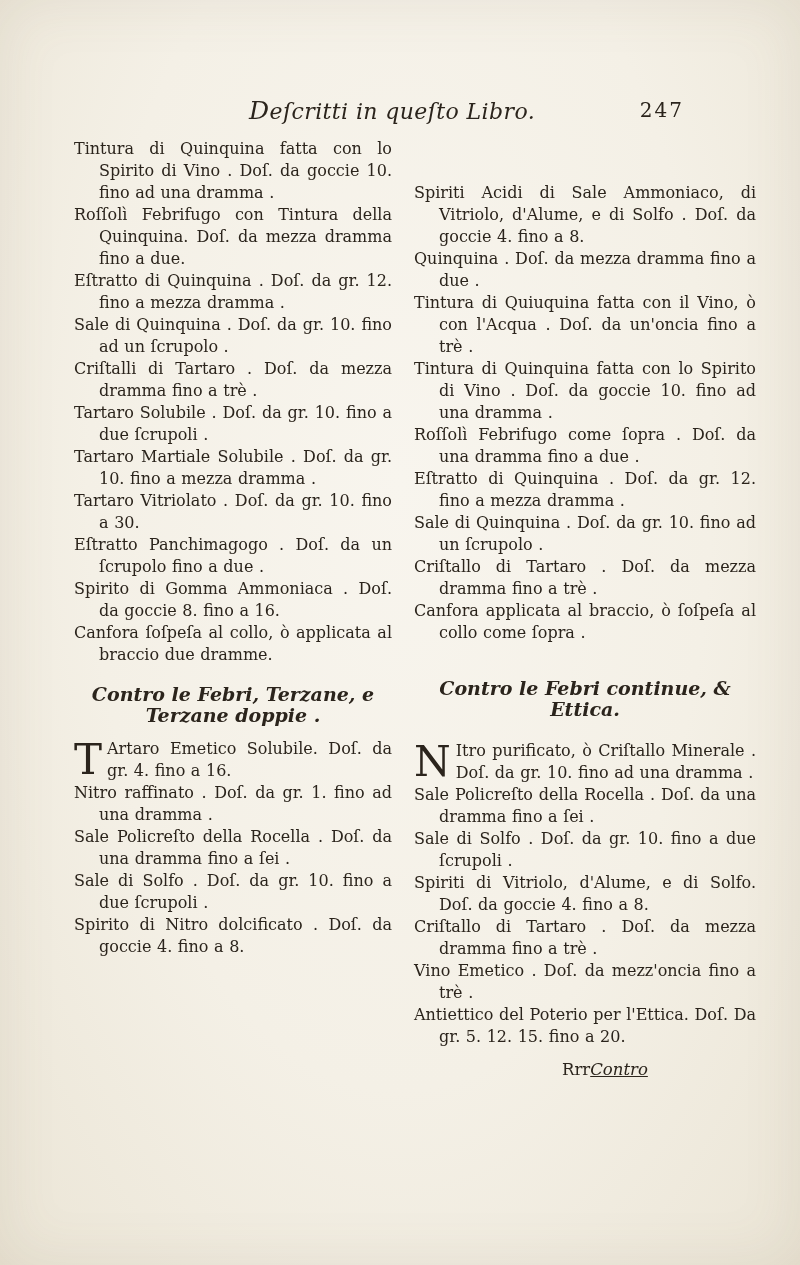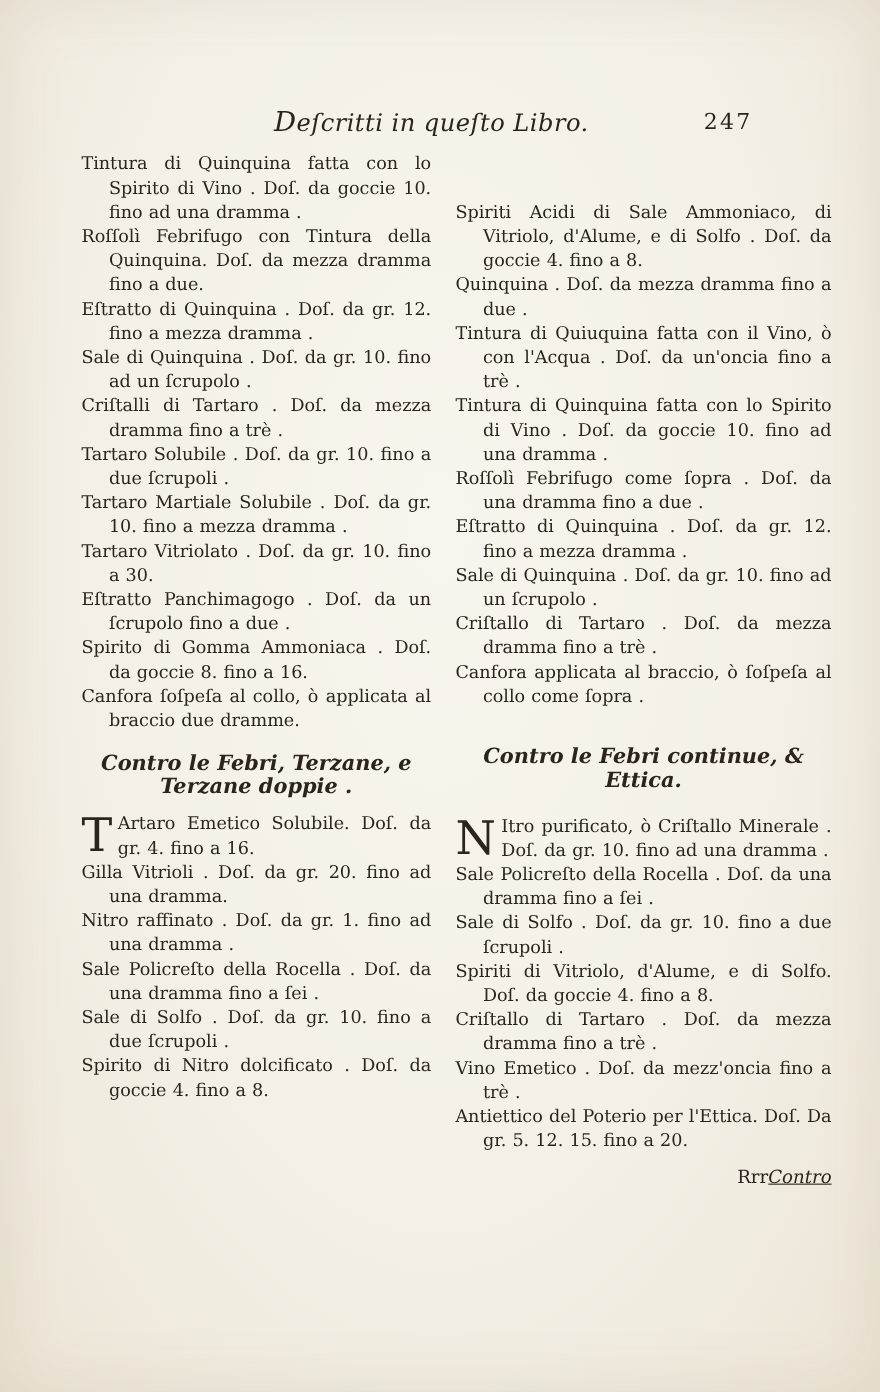--- a/index.html
+++ b/index.html
@@ -43,21 +43,21 @@
     padding: 2px 5px 0 0;
   }
   .section-heading {
     font-weight: bold; font-style: italic;
     text-align: center;
     font-size: 19px; line-height: 21px;
     margin: 18px 0 12px;
   }
   .col-right .section-heading { margin: 34px 0 20px; }
   .pagefoot {
-    display: flex; justify-content: flex-end; align-items: baseline;
+    display: flex; justify-content: flex-start; align-items: baseline;
     margin-top: 12px; padding-left: 148px;
     font-size: 16.5px;
   }
   .catchword { font-style: italic; text-decoration: underline; }
 </style>
 </head>
 <body>
 
 <div class="page">
 
@@ -79,21 +79,20 @@
       <p class="entry">Tartaro Vitriolato . Doſ. da gr. 10. fino a 30.</p>
       <p class="entry">Eſtratto Panchimagogo . Doſ. da un ſcrupolo fino a due .</p>
       <p class="entry">Spirito di Gomma Ammoniaca . Doſ. da goccie 8. fino a 16.</p>
       <p class="entry">Canfora ſoſpeſa al collo, ò applicata al braccio due dramme.</p>
 
       <h2 class="section-heading">Contro le Febri, Terzane, e Terzane doppie .</h2>
 
       <p class="entry has-dropcap">
         <span class="dropcap">T</span><span>Artaro Emetico Solubile. Doſ. da gr. 4. fino a 16.</span>
       </p>
-      <p class="entry">Gilla Vitrioli . Doſ. da gr. 20. fino ad una dramma.</p>
       <p class="entry">Nitro raffinato . Doſ. da gr. 1. fino ad una dramma .</p>
       <p class="entry">Sale Policreſto della Rocella . Doſ. da una dramma fino a ſei .</p>
       <p class="entry">Sale di Solfo . Doſ. da gr. 10. fino a due ſcrupoli .</p>
       <p class="entry">Spirito di Nitro dolcificato . Doſ. da goccie 4. fino a 8.</p>
     </section>
 
     <section class="col col-right">
       <p class="entry">Spiriti Acidi di Sale Ammoniaco, di Vitriolo, d'Alume, e di Solfo . Doſ. da goccie 4. fino a 8.</p>
       <p class="entry">Quinquina . Doſ. da mezza dramma fino a due .</p>
       <p class="entry">Tintura di Quiuquina fatta con il Vino, ò con l'Acqua . Doſ. da un'oncia fino a trè .</p>

